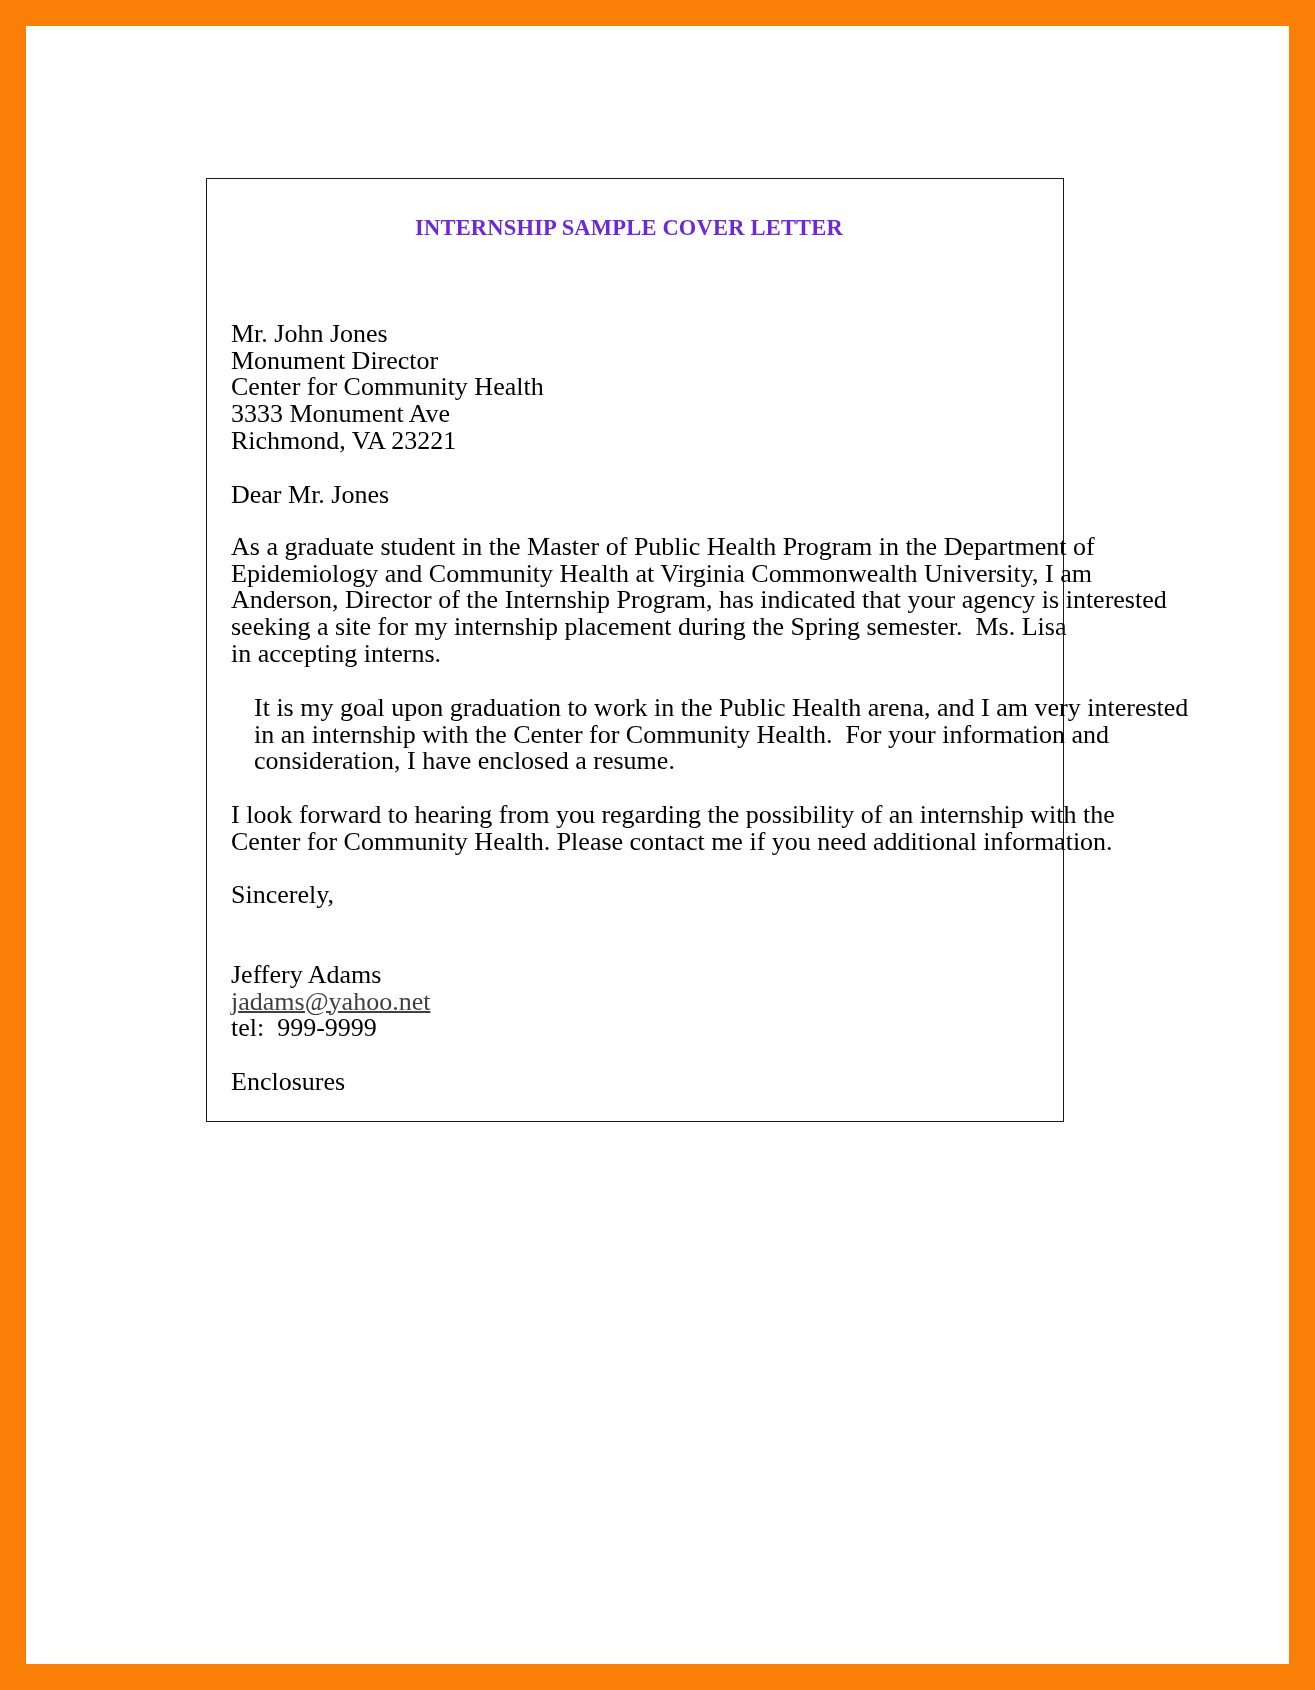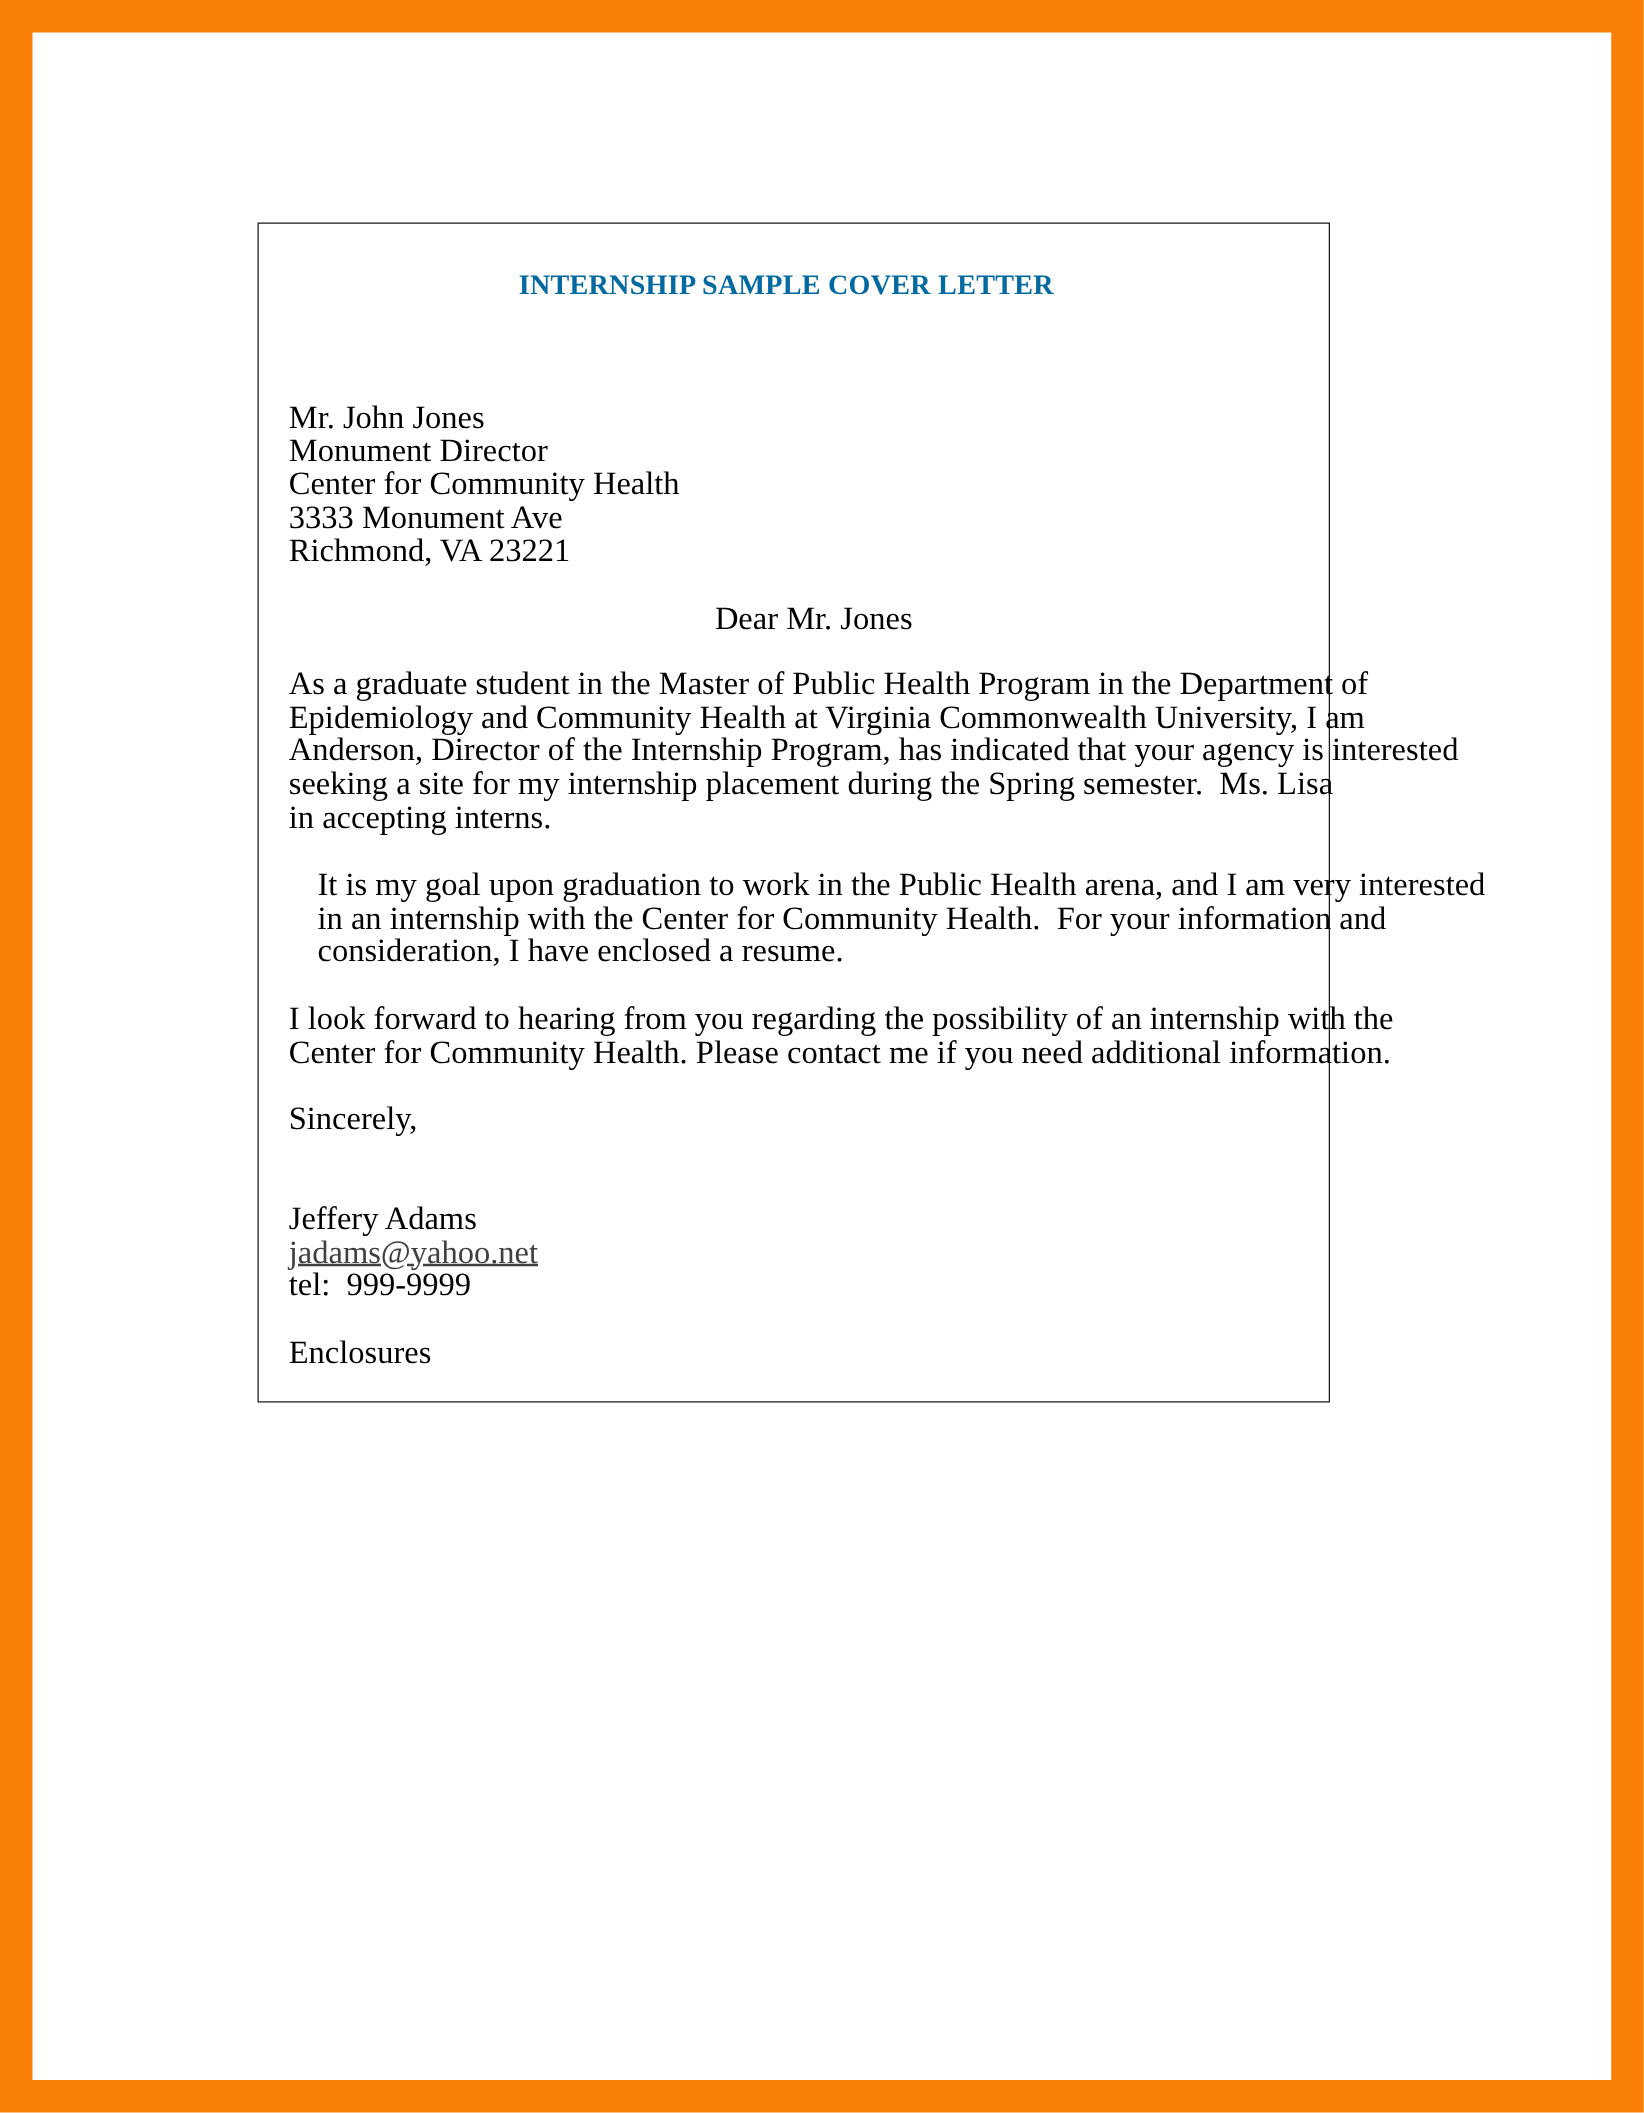--- a/index.html
+++ b/index.html
@@ -56,35 +56,35 @@
   }
 
   .doc-title {
     position: absolute;
     left: 0;
     top: 36px;
     width: 820px;
     text-align: center;
     font-size: 22.5px;
     font-weight: bold;
-    color: #0369a1;
+    color: #6d28d9;
     letter-spacing: 0.2px;
   }
 
   .block {
     position: absolute;
     left: 12px;
     width: 840px;
     font-size: 26px;
     line-height: 26.7px;
     color: #000000;
   }
 
   .addr-block  { top: 142px; }
-  .salutation  { top: 303px; text-align: center; }
+  .salutation  { top: 303px; }
   .para1       { top: 355px; width: 839px; }
   .para2       { top: 516px; width: 838px; margin-left: 23px; }
   .para3       { top: 623px; width: 802px; }
   .closing     { top: 703px; }
   .signature   { top: 783px; }
   .enclosures  { top: 890px; }
 
   .line {
     display: block;
     white-space: pre;

